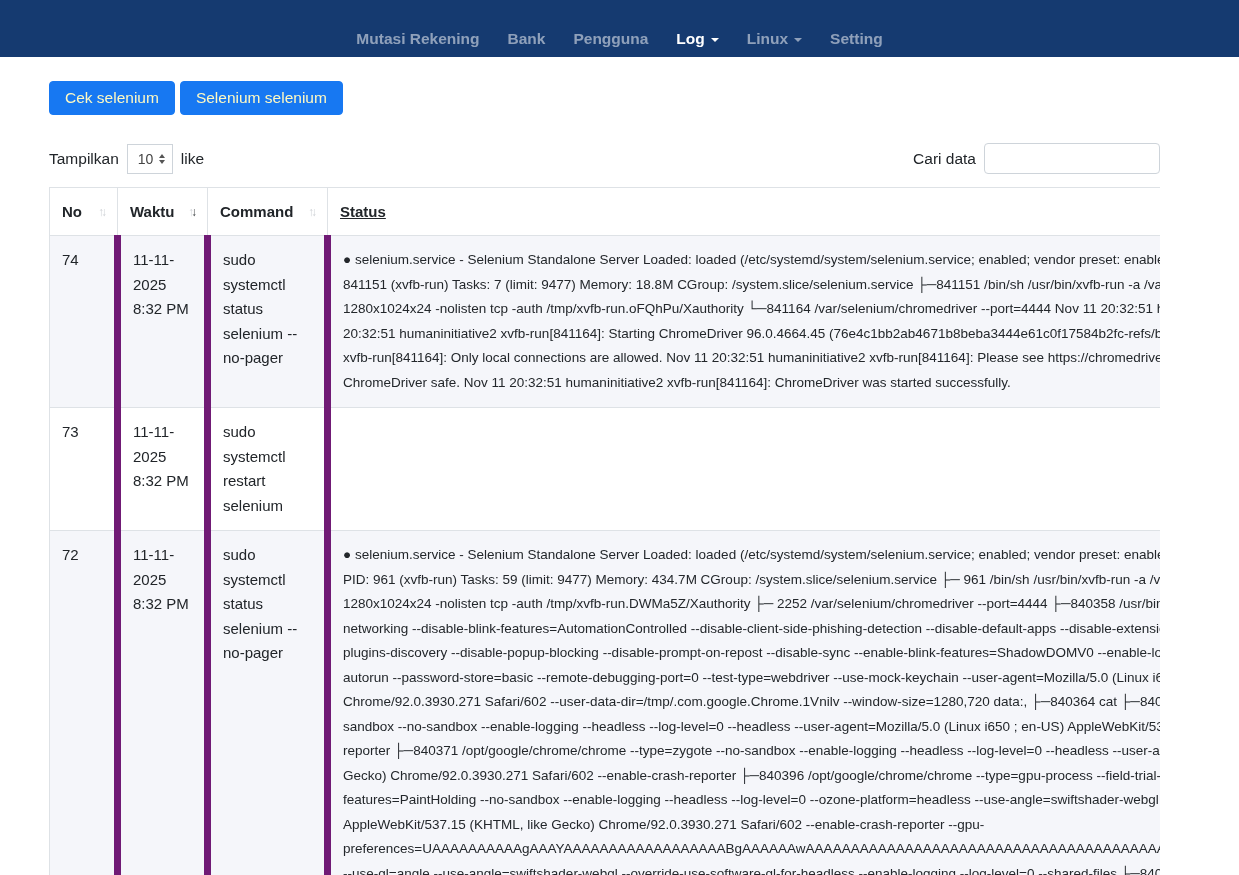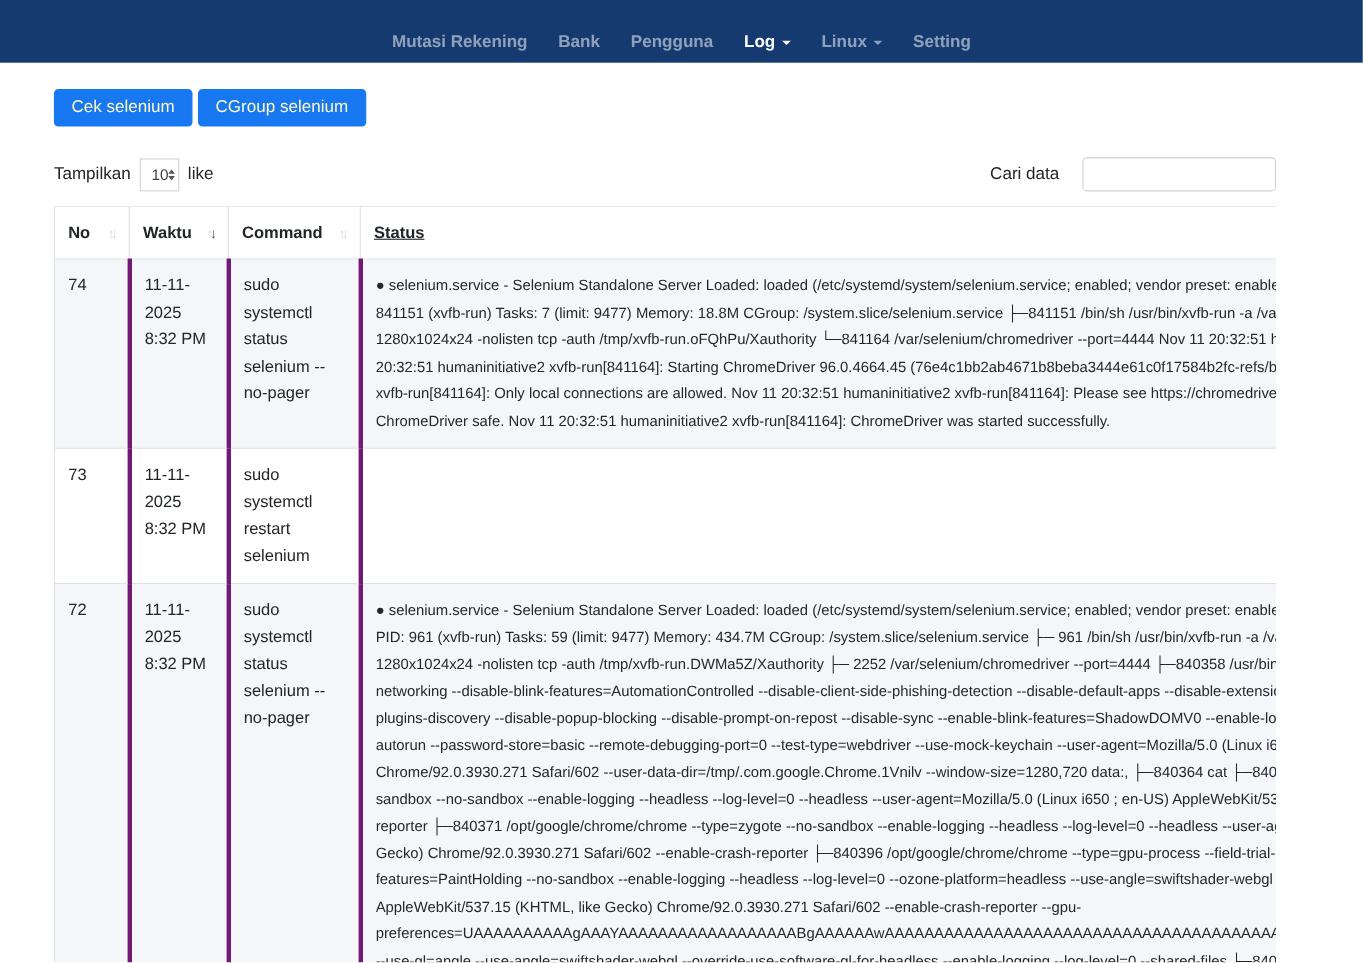--- a/index.html
+++ b/index.html
@@ -20,45 +20,45 @@
   
   .page { padding:24px 79px 0 49px; }
   .page-header { display:flex; align-items:flex-start; justify-content:space-between; }
   .page-title { font-size:27px; font-weight:700; color:#1f2430; letter-spacing:0.2px; }
   .header-buttons { display:flex; gap:5px; margin-top:0; }
   .btn-primary { background:#1778f2; color:#fef9c3; border:1px solid #1778f2; border-radius:4px;
     font-size:15.5px; padding:7px 15px; cursor:pointer; font-family:inherit; }
 
   .controls-row { display:flex; align-items:center; justify-content:space-between; margin-top:28px; }
   .length-control { display:flex; align-items:center; gap:8px; font-size:15.5px; }
-  .select-box { display:flex; align-items:center; justify-content:space-between; width:36px; height:30px;
+  .select-box { display:flex; align-items:center; justify-content:space-between; width:46px; height:30px;
     border:1px solid #ced4da; border-radius:0; padding:0 7px 0 10px; font-size:14px; color:#444;
     cursor:pointer; background:#fff; }
   .sel-arrows { display:flex; flex-direction:column; gap:2px; }
   .sel-arrows i { width:0; height:0; border-left:3.5px solid transparent; border-right:3.5px solid transparent; }
   .sel-arrows i.up { border-bottom:4px solid #555; }
   .sel-arrows i.down { border-top:4px solid #555; }
-  .search-control { display:flex; align-items:center; gap:21px; font-size:15.5px; }
+  .search-control { display:flex; align-items:center; gap:8px; font-size:15.5px; }
   .search-input { width:176px; height:31px; border:1px solid #ced4da; border-radius:4px;
     padding:4px 8px; font-size:14px; font-family:inherit; outline:none; }
 
   
   .table-wrap { margin-top:13px; overflow:hidden; }
   table.log-table { border-collapse:collapse; width:100%; table-layout:fixed;
     border-top:1px solid #dee2e6; border-left:1px solid #dee2e6; }
   .log-table col.c-no { width:68px; } .log-table col.c-waktu { width:90px; }
   .log-table col.c-command { width:120px; } .log-table col.c-status { width:auto; }
   .log-table th { text-align:left; font-size:15px; font-weight:700; padding:15px 10px 15px 12px;
     border-right:1px solid #dee2e6; border-bottom:1px solid #dee2e6; vertical-align:middle; }
   .log-table th .th-inner { display:flex; align-items:center; justify-content:space-between; }
   .log-table th:last-child { border-right:none;text-decoration:underline; }
   .sort-icons { font-size:12px; letter-spacing:-3px; color:#cfd2d6; padding-right:3px; white-space:nowrap; }
   .sort-icons .arr.on { color:#3c4043; }
   .log-table td { vertical-align:top; padding:12px; font-size:15px; line-height:24.5px;
-    border-right:4px solid #701a75; border-bottom:1px solid #dee2e6; overflow:hidden; }
+    border-right:7px solid #701a75; border-bottom:1px solid #dee2e6; overflow:hidden; }
   .log-table td.cell-status { padding-right:0; border-right:none; }
   .log-table tbody tr:nth-child(odd) { background:#f5f6fa; }
   .status-line { white-space:nowrap; overflow:hidden; font-size:13.5px; line-height:24.5px; color:#23272b; }
   .cell-waktu, .cell-command { word-wrap:break-word; }
 </style>
 </head>
 <body>
 
 <div class="viewport">
 
@@ -71,21 +71,21 @@
         <a class="nav-link"><span>Linux</span><span class="caret"></span></a>
         <a class="nav-link"><span>Setting</span></a>
       </div>
   </nav>
 
   <main class="page">
 
     <div class="page-header">
       <div class="header-buttons">
         <button class="btn-primary">Cek selenium</button>
-        <button class="btn-primary">CGroup selenium</button>
+        <button class="btn-primary">Selenium selenium</button>
       </div>
     </div>
 
     <div class="controls-row">
       <div class="length-control">
         <span>Tampilkan</span>
         <div class="select-box">
           <span>10</span>
           <span class="sel-arrows">
               <i class="up"></i>

